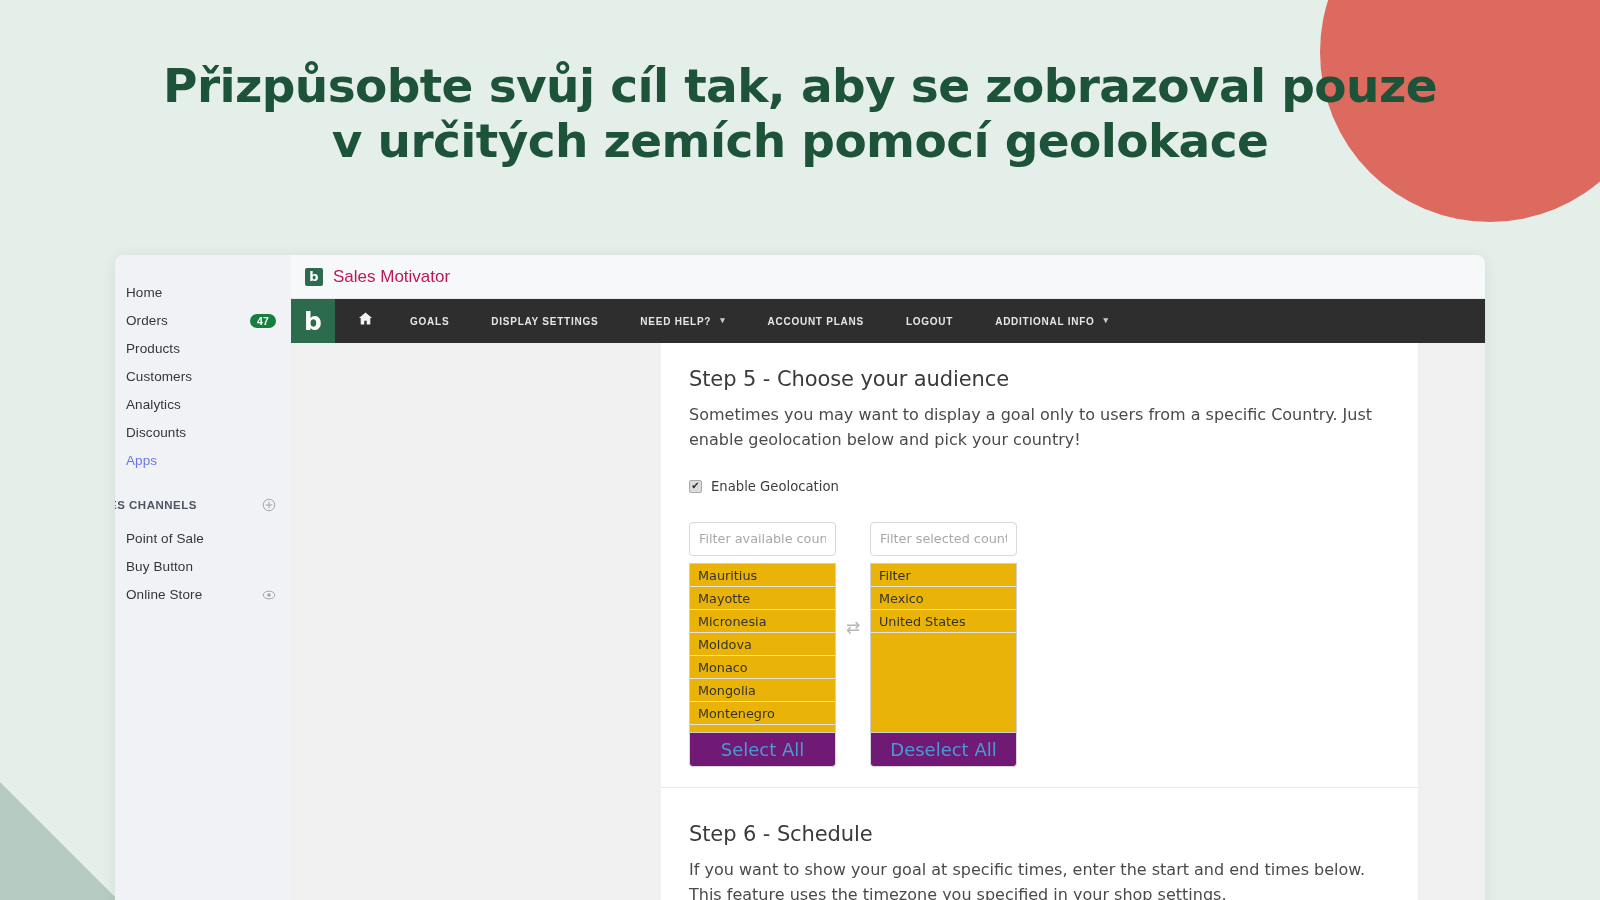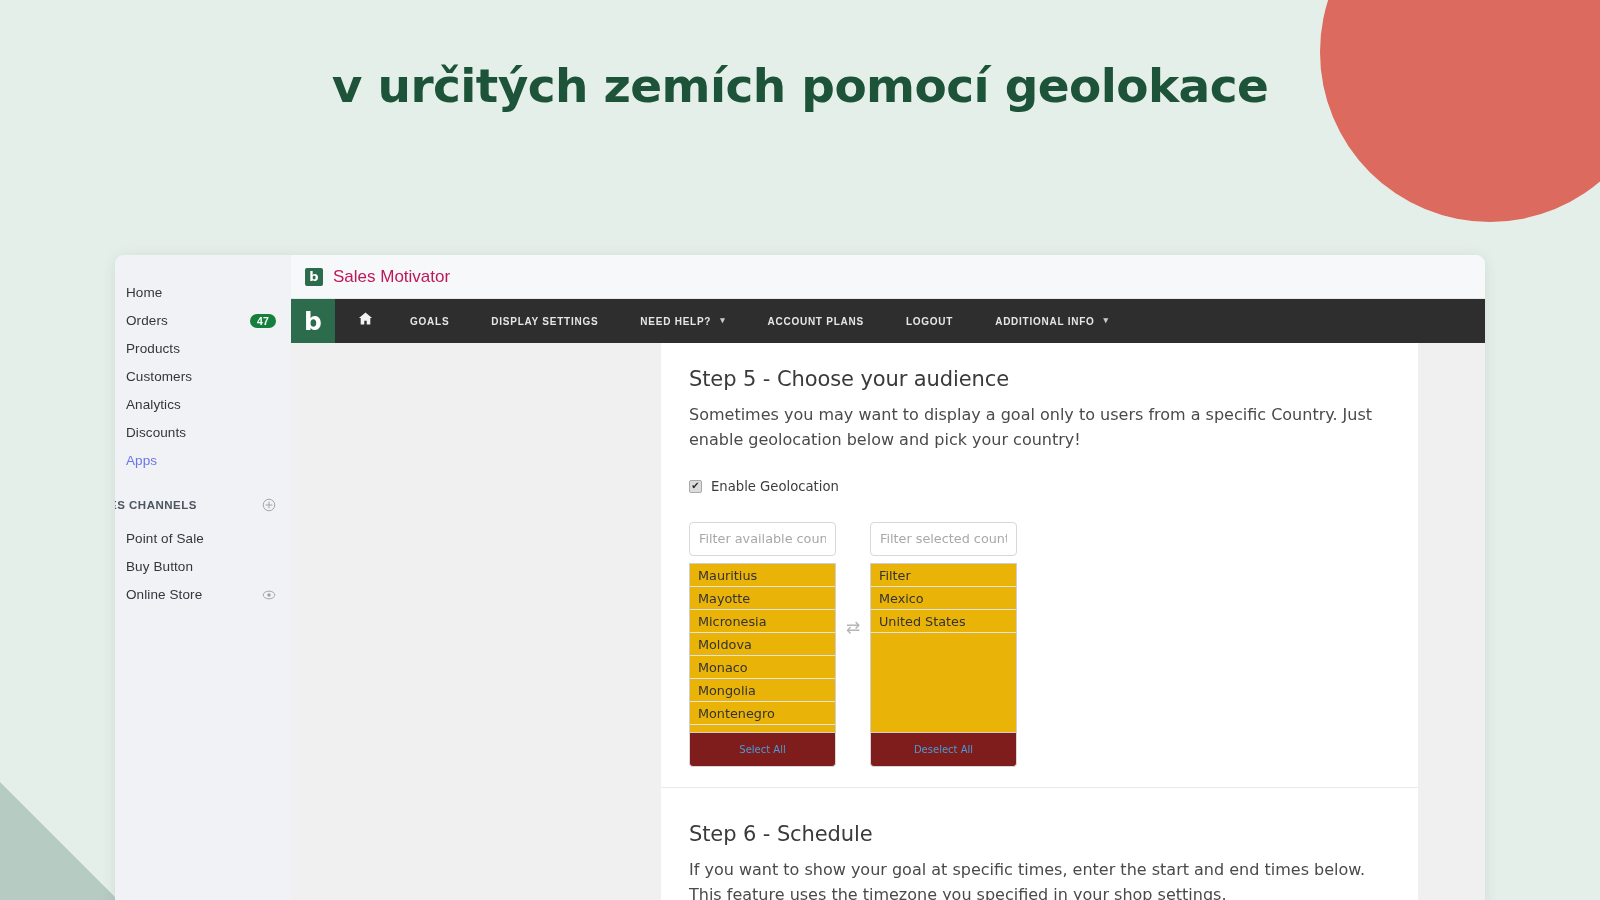--- a/index.html
+++ b/index.html
@@ -198,41 +198,42 @@
     padding:0 8px;
     font-size:12.8px; color:#333;
     border-bottom:1px solid #e3e3e3;
     white-space:nowrap; overflow:hidden;
   }
   .listbox.sel .opt { border-bottom:1px solid #e3e3e3; }
   .allbtn {
     margin-top:0; height:34px;
     border:1px solid #d8d8d8; border-top:none;
     border-radius:0 0 4px 4px;
-    background:#7f1d1d;
+    background:#701a75;
     display:flex; align-items:center; justify-content:center;
-    font-size:10px; color:#4a9ad4;
+    font-size:18px; color:#4a9ad4;
     font-family:"DejaVu Sans", sans-serif;
     cursor:pointer;
   }
   .swap {
     width:34px; display:flex;
     align-items:center; justify-content:center;
     margin-top:95px;
     color:#b6b6b6; font-size:17px;
     cursor:pointer;
   }
 </style>
 </head>
 <body>
 
 <div class="deco-circle"></div>
 <div class="deco-triangle"></div>
 
 <div class="headline">
+  <div>Přizpůsobte svůj cíl tak, aby se zobrazoval pouze</div>
   <div>v určitých zemích pomocí geolokace</div>
 </div>
 
 <div class="panel">
 
   <div class="sidebar">
 
     <div class="side-item">
       <span class="lbl">Home</span>
     </div>

